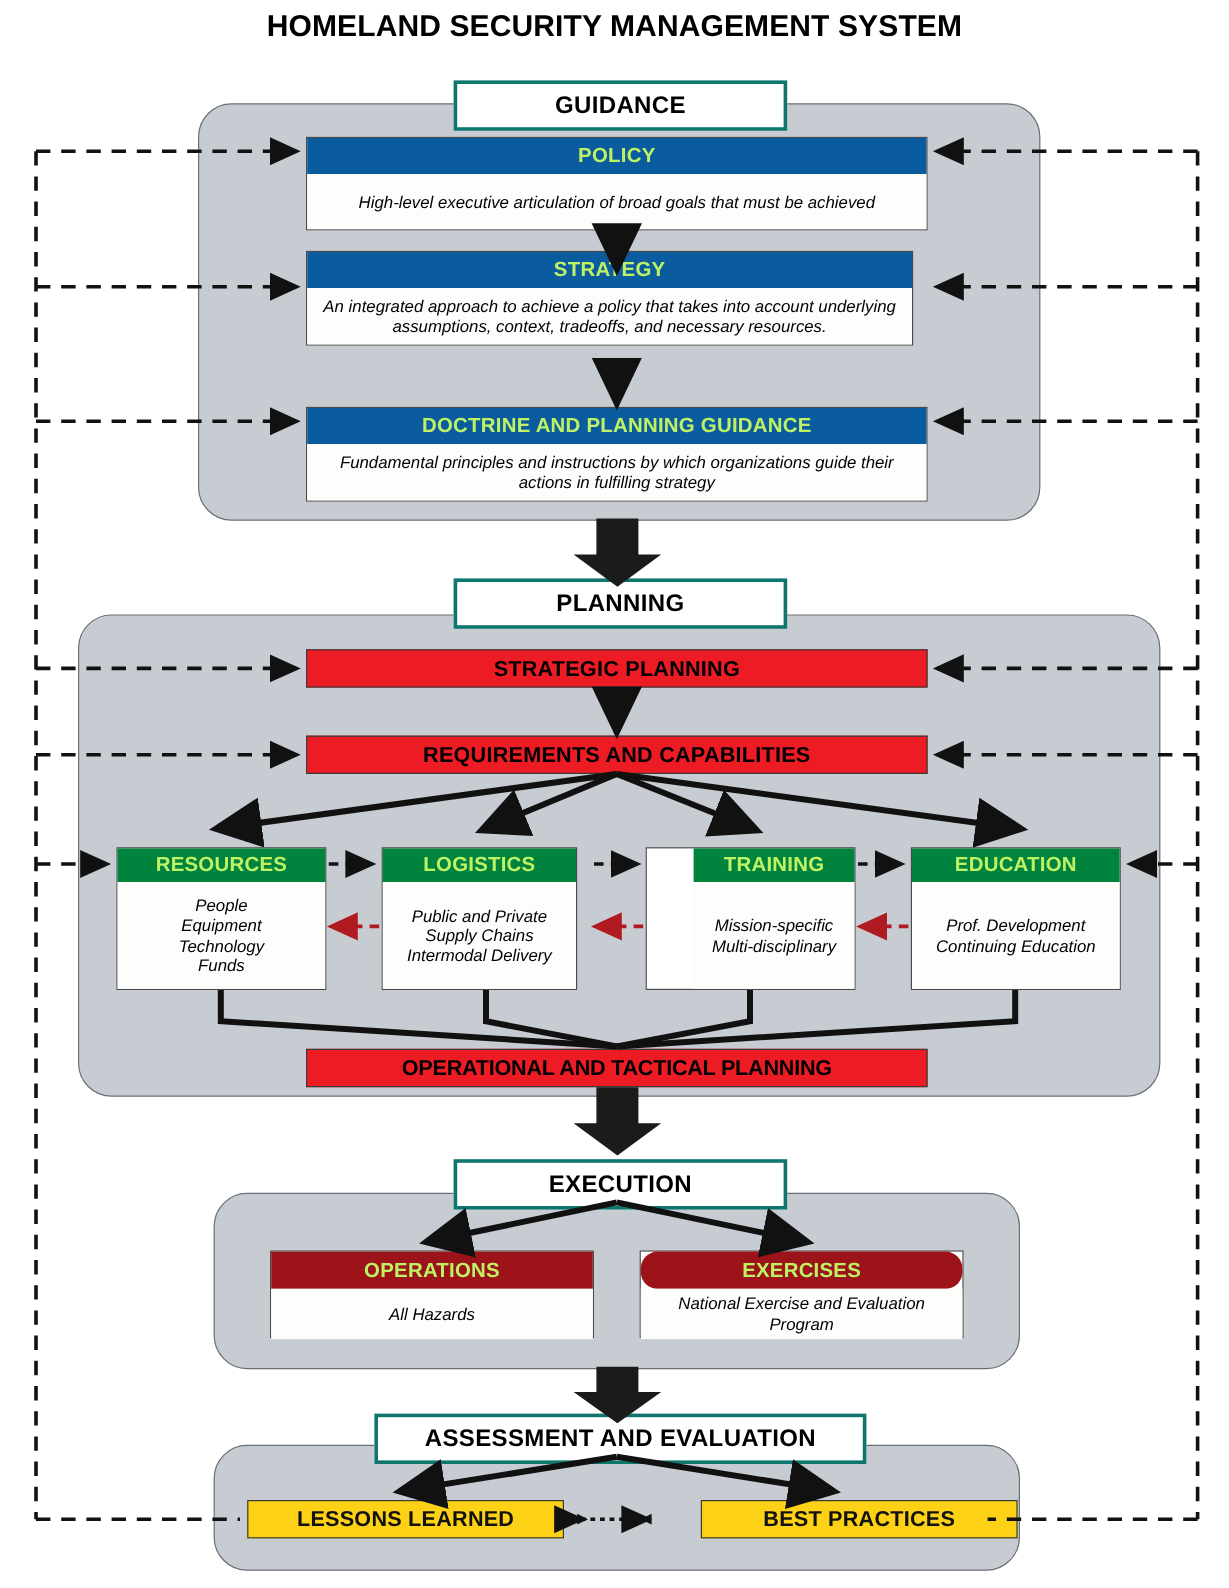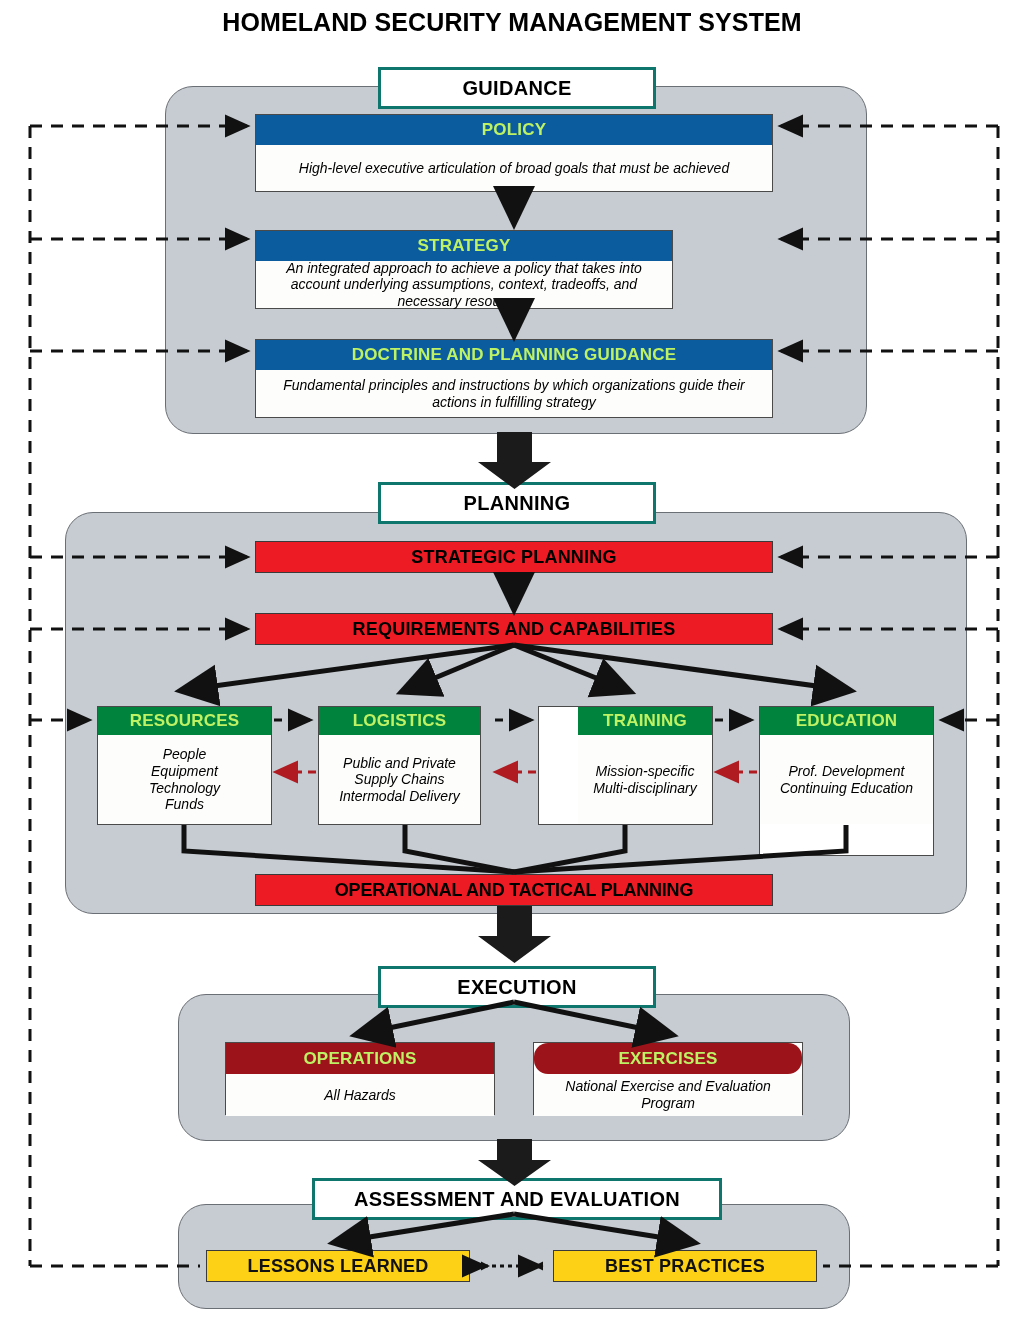--- a/index.html
+++ b/index.html
@@ -44,21 +44,21 @@
   <div class="title">HOMELAND SECURITY MANAGEMENT SYSTEM</div>
 
   <div class="panel" style="left:165px;top:86px;width:700px;height:346px;"></div>
   <div class="phase-label" style="left:378px;top:67px;width:272px;height:36px;">GUIDANCE</div>
 
   <div class="card" style="left:255px;top:114px;width:518px;height:78px;">
     <div class="card-head blue-head" style="height:30px;">POLICY</div>
     <div class="card-body" style="height:46px;font-size:14px;">High-level executive articulation of broad goals that must be achieved</div>
   </div>
 
-  <div class="card" style="left:255px;top:230px;width:418px;height:79px;">
+  <div class="card" style="left:255px;top:209px;width:506px;height:79px;">
     <div class="card-head blue-head" style="height:30px;">STRATEGY</div>
     <div class="card-body" style="height:47px;font-size:14px;">An integrated approach to achieve a policy that takes into account underlying assumptions, context, tradeoffs, and necessary resources.</div>
   </div>
 
   <div class="card" style="left:255px;top:339px;width:518px;height:79px;">
     <div class="card-head blue-head" style="height:30px;">DOCTRINE AND PLANNING GUIDANCE</div>
     <div class="card-body" style="height:47px;font-size:14px;">Fundamental principles and instructions by which organizations guide their actions in fulfilling strategy</div>
   </div>
 
   <div class="panel" style="left:65px;top:512px;width:900px;height:400px;"></div>
@@ -82,21 +82,21 @@
 Supply Chains
 Intermodal Delivery</div>
   </div>
 
   <div class="card" style="left:538px;top:706px;width:175px;height:119px;padding-left:39px;">
     <div class="card-head green-head" style="height:28px;">TRAINING</div>
     <div class="card-body" style="height:89px;font-size:14px;white-space:pre-line;">Mission-specific
 Multi-disciplinary</div>
   </div>
 
-  <div class="card" style="left:759px;top:706px;width:175px;height:150px;">
+  <div class="card" style="left:759px;top:706px;width:175px;height:119px;">
     <div class="card-head green-head" style="height:28px;">EDUCATION</div>
     <div class="card-body" style="height:89px;font-size:14px;white-space:pre-line;">Prof. Development
 Continuing Education</div>
   </div>
 
   <div class="bar red-bar tight" style="left:255px;top:874px;width:518px;height:32px;">OPERATIONAL AND TACTICAL PLANNING</div>
 
   <div class="panel" style="left:178px;top:994px;width:670px;height:145px;"></div>
   <div class="phase-label" style="left:378px;top:966px;width:272px;height:36px;">EXECUTION</div>
 
@@ -107,21 +107,21 @@
 
   <div class="card" style="left:533px;top:1042px;width:270px;height:73px;">
     <div class="card-head dred-head" style="height:31px;border-radius:14px;">EXERCISES</div>
     <div class="card-body" style="height:42px;font-size:14px;">National Exercise and Evaluation Program</div>
   </div>
 
   <div class="panel" style="left:178px;top:1204px;width:670px;height:103px;"></div>
   <div class="phase-label" style="left:312px;top:1178px;width:404px;height:36px;">ASSESSMENT AND EVALUATION</div>
 
   <div class="yellow-bar" style="left:206px;top:1250px;width:264px;height:32px;">LESSONS LEARNED</div>
-  <div class="yellow-bar" style="left:553px;top:1250px;width:264px;height:32px;">BEST PRACTICES</div>
+  <div class="yellow-bar" style="left:584px;top:1250px;width:264px;height:32px;">BEST PRACTICES</div>
 
   <svg class="svg-layer" viewBox="0 0 1024 1323" xmlns="http://www.w3.org/2000/svg">
     <defs>
       <marker id="ah" markerWidth="9" markerHeight="9" refX="7.4" refY="4.5" orient="auto">
         <path d="M0,0.6 L8.6,4.5 L0,8.4 z" fill="#111"></path>
       </marker>
       <marker id="ahr" markerWidth="9" markerHeight="9" refX="7.4" refY="4.5" orient="auto">
         <path d="M0,0.6 L8.6,4.5 L0,8.4 z" fill="#b01b22"></path>
       </marker>
       <marker id="ahbig" markerWidth="9" markerHeight="9" refX="6.6" refY="4.5" orient="auto">

